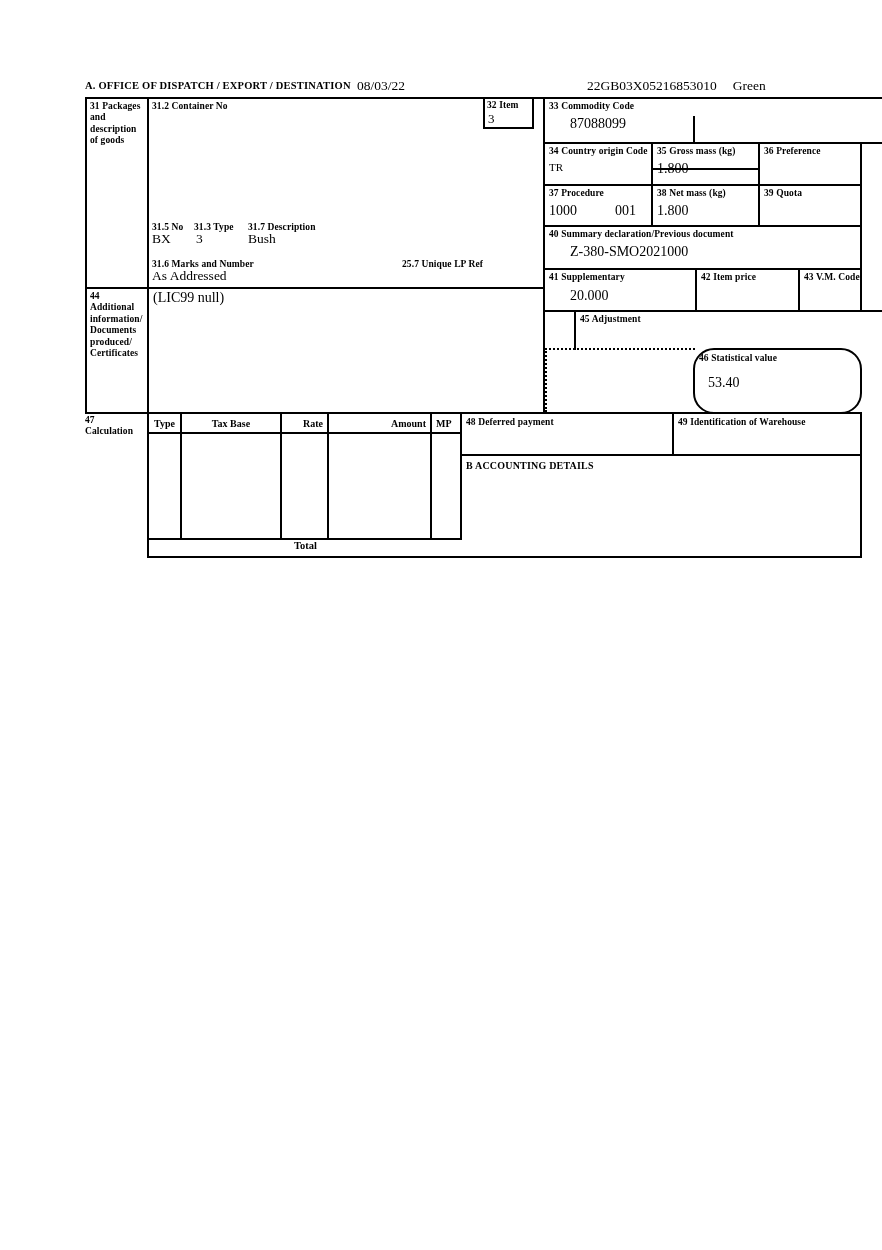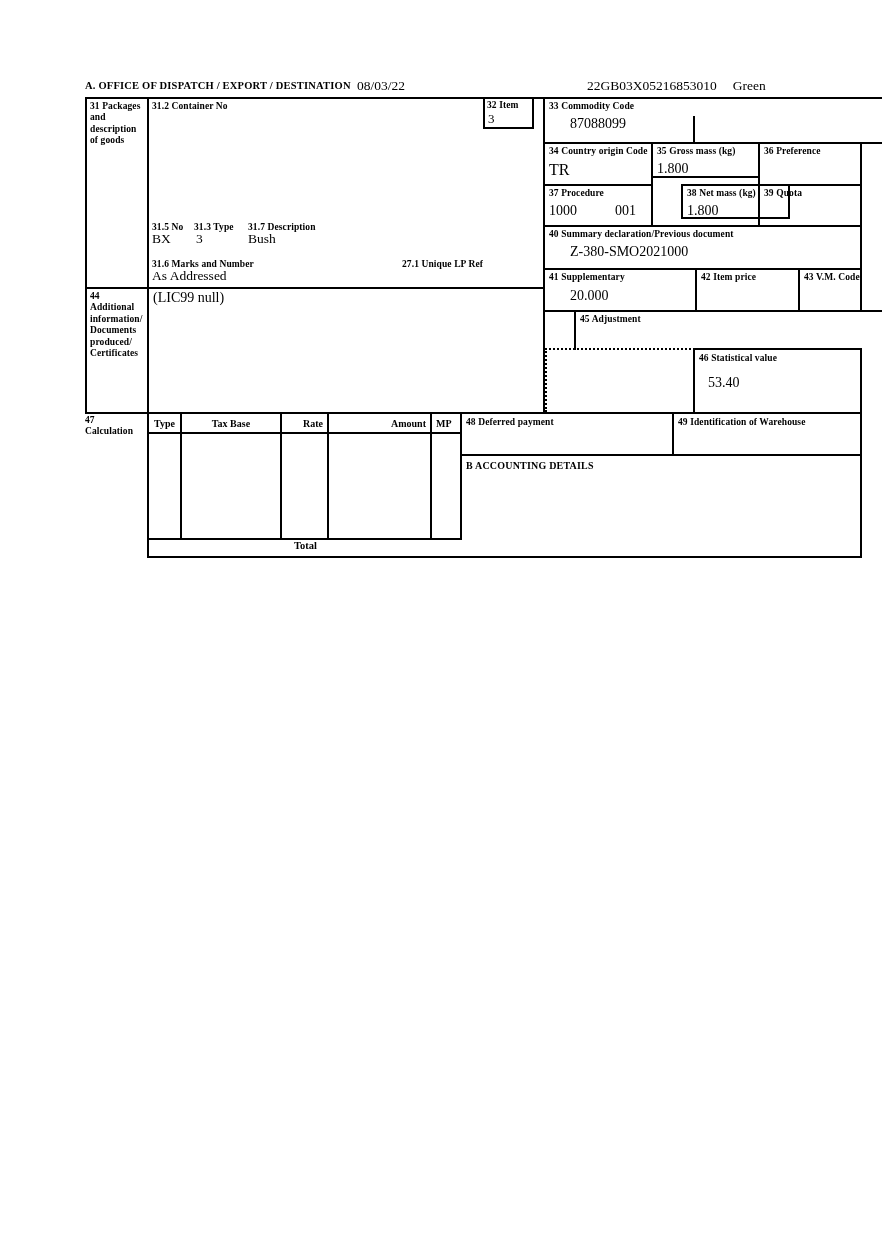--- a/index.html
+++ b/index.html
@@ -51,56 +51,56 @@
   <div class="cell" style="left:147px;top:97px;width:398px;height:192px;">
     <div class="abs lbl" style="left:3px;top:2px;">31.2 Container No</div>
     <div class="abs lbl" style="left:3px;top:123px;">31.5 No</div>
     <div class="abs lbl" style="left:45px;top:123px;">31.3 Type</div>
     <div class="abs lbl" style="left:99px;top:123px;">31.7 Description</div>
     <div class="abs val" style="left:3px;top:133px;">BX</div>
     <div class="abs val" style="left:47px;top:133px;">3</div>
     <div class="abs val" style="left:99px;top:133px;">Bush</div>
     <div class="abs lbl" style="left:3px;top:160px;">31.6 Marks and Number</div>
     <div class="abs val" style="left:3px;top:170px;">As Addressed</div>
-    <div class="abs lbl" style="left:253px;top:160px;">27.1 Unique LP Ref</div>
+    <div class="abs lbl" style="left:253px;top:160px;">25.7 Unique LP Ref</div>
   </div>
 
   <div class="cell" style="left:483px;top:97px;width:51px;height:32px;">
     <div class="abs lbl" style="left:2px;top:1px;">32 Item</div>
     <div class="abs" style="left:3px;top:12px;font-size:13px;">3</div>
   </div>
 
   <div class="cell" style="left:147px;top:287px;width:398px;height:127px;">
     <div class="abs val" style="left:4px;top:1px;font-size:14px;">(LIC99 null)</div>
   </div>
 
   <div class="cell" style="left:543px;top:97px;width:344px;height:47px;">
     <div class="abs lbl" style="left:4px;top:2px;">33 Commodity Code</div>
     <div class="abs val" style="left:25px;top:17px;font-size:14px;">87088099</div>
   </div>
   <div class="tick" style="left:693px;top:116px;width:2px;height:26px;"></div>
 
   <div class="cell" style="left:543px;top:142px;width:110px;height:44px;">
     <div class="abs lbl" style="left:4px;top:2px;">34 Country origin Code</div>
-    <div class="abs val" style="left:4px;top:17px;font-size:16px;">TR</div>
+    <div class="abs val" style="left:4px;top:17px;font-size:11px;">TR</div>
   </div>
-  <div class="cell" style="left:651px;top:142px;width:109px;height:36px;">
+  <div class="cell" style="left:651px;top:142px;width:109px;height:28px;">
     <div class="abs lbl" style="left:4px;top:2px;">35 Gross mass (kg)</div>
     <div class="abs val" style="left:4px;top:17px;font-size:14px;">1.800</div>
   </div>
   <div class="cell" style="left:758px;top:142px;width:104px;height:44px;">
     <div class="abs lbl" style="left:4px;top:2px;">36 Preference</div>
   </div>
 
   <div class="cell" style="left:543px;top:184px;width:110px;height:43px;">
     <div class="abs lbl" style="left:4px;top:2px;">37 Procedure</div>
     <div class="abs val" style="left:4px;top:17px;font-size:14px;">1000</div>
     <div class="abs val" style="left:70px;top:17px;font-size:14px;">001</div>
   </div>
-  <div class="cell" style="left:651px;top:184px;width:109px;height:35px;margin-left:30px;">
+  <div class="cell" style="left:651px;top:184px;width:109px;height:43px;">
     <div class="abs lbl" style="left:4px;top:2px;">38 Net mass (kg)</div>
     <div class="abs val" style="left:4px;top:17px;font-size:14px;">1.800</div>
   </div>
   <div class="cell" style="left:758px;top:184px;width:104px;height:43px;">
     <div class="abs lbl" style="left:4px;top:2px;">39 Quota</div>
   </div>
 
   <div class="cell" style="left:543px;top:225px;width:319px;height:45px;">
     <div class="abs lbl" style="left:4px;top:2px;">40 Summary declaration/Previous document</div>
     <div class="abs val" style="left:25px;top:17px;font-size:14px;">Z-380-SMO2021000</div>
@@ -116,21 +116,21 @@
   <div class="cell" style="left:798px;top:268px;width:64px;height:44px;text-align:right;">
     <div class="abs lbl" style="left:4px;top:2px;">43 V.M. Code</div>
   </div>
 
   <div class="cell" style="left:543px;top:310px;width:319px;height:40px;border-bottom:none;margin-left:31px;">
     <div class="abs lbl" style="left:4px;top:2px;">45 Adjustment</div>
   </div>
 
   <div class="cell dotted-region" style="left:545px;top:348px;width:150px;height:64px;"></div>
 
-  <div class="cell" style="left:693px;top:348px;width:169px;height:66px;">
+  <div class="cell" style="left:693px;top:348px;width:169px;height:66px;border-radius:21px;">
     <div class="abs lbl" style="left:4px;top:3px;">46 Statistical value</div>
     <div class="abs val" style="left:13px;top:25px;font-size:14px;">53.40</div>
   </div>
 
   <div class="noborder lbl prelines" style="left:85px;top:415px;">47
 Calculation</div>
 
   <div class="cell th center" style="left:147px;top:412px;width:35px;height:22px;">Type</div>
   <div class="cell th center" style="left:180px;top:412px;width:102px;height:22px;">Tax Base</div>
   <div class="cell th right" style="left:280px;top:412px;width:49px;height:22px;">Rate</div>

